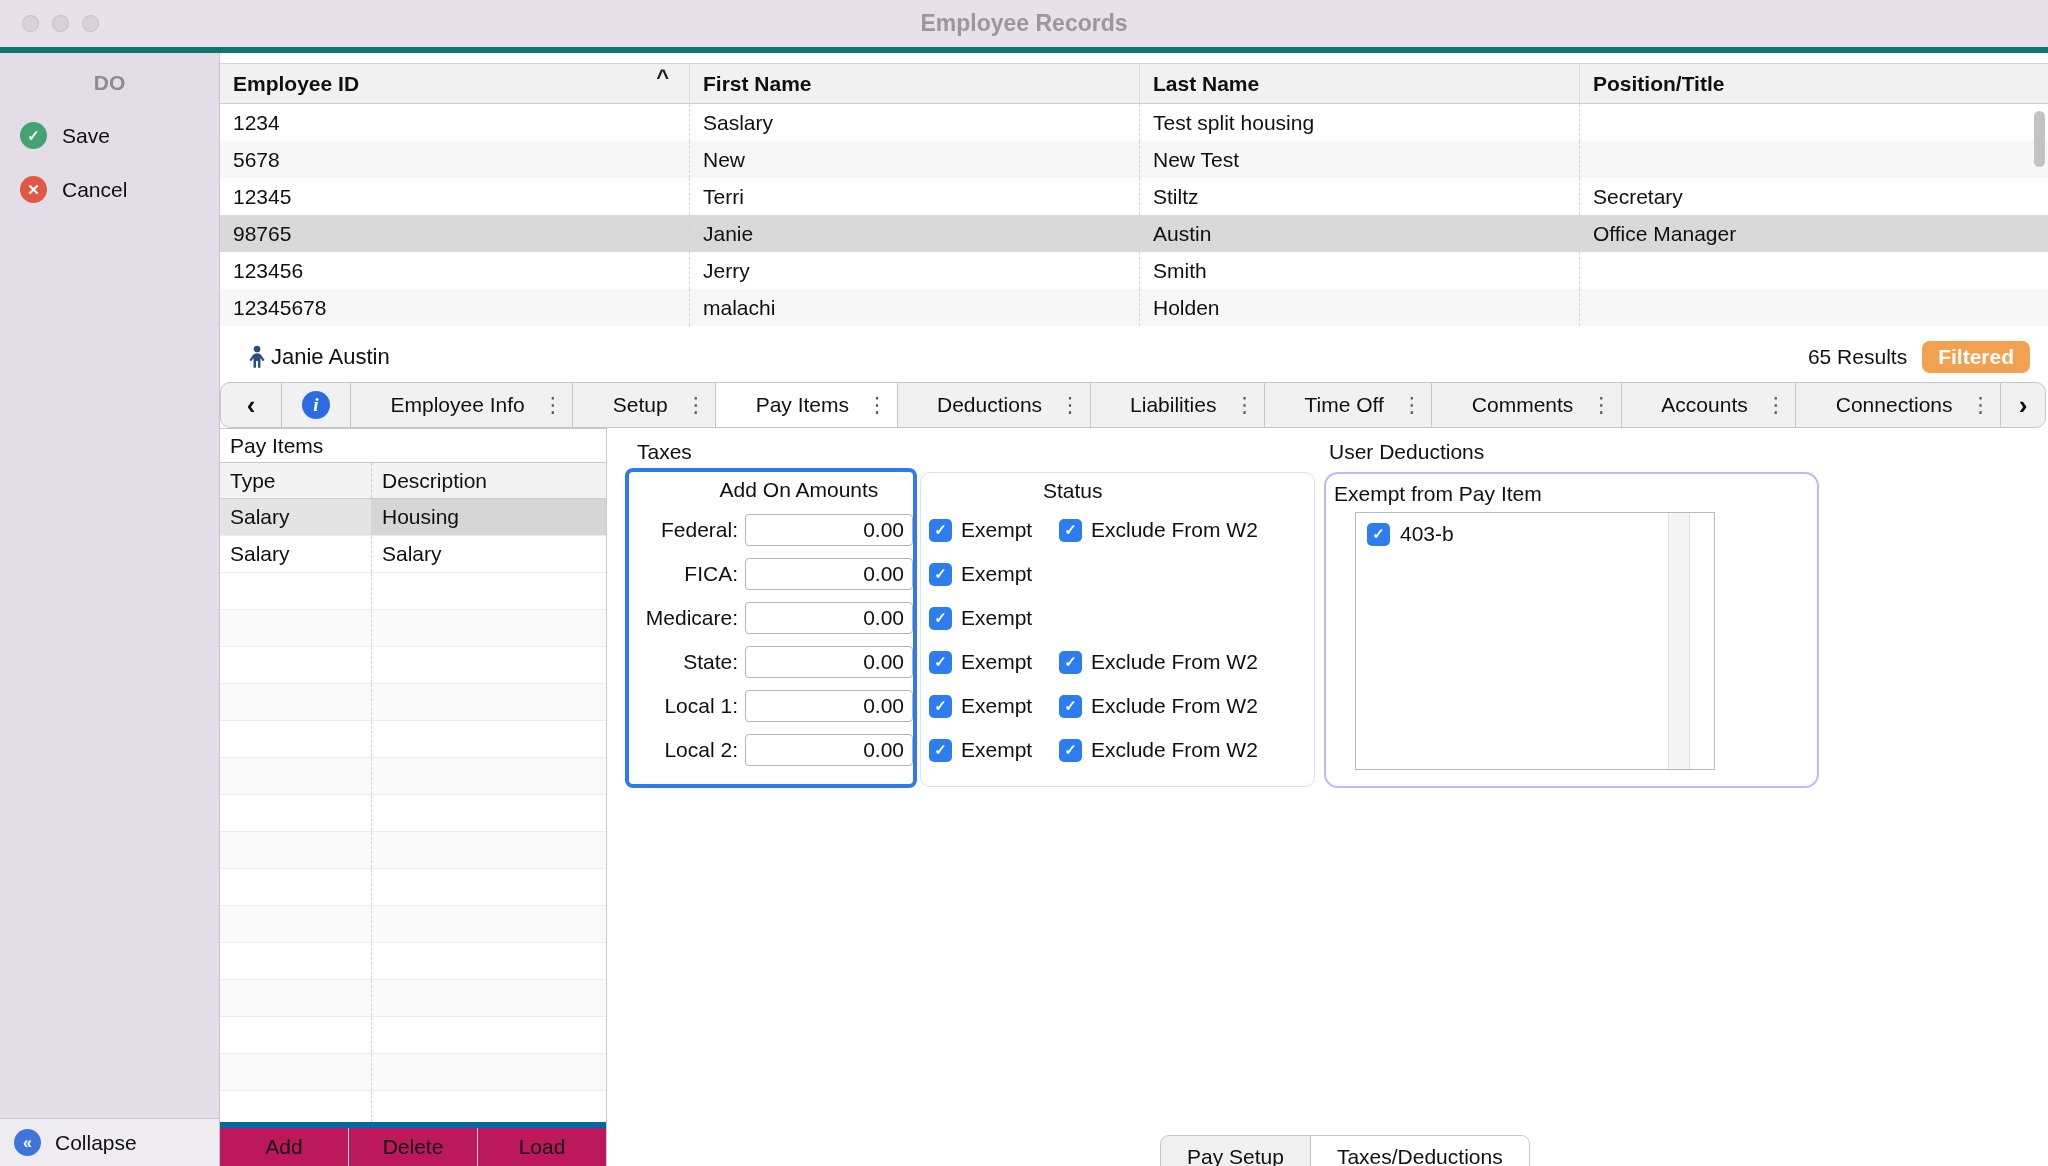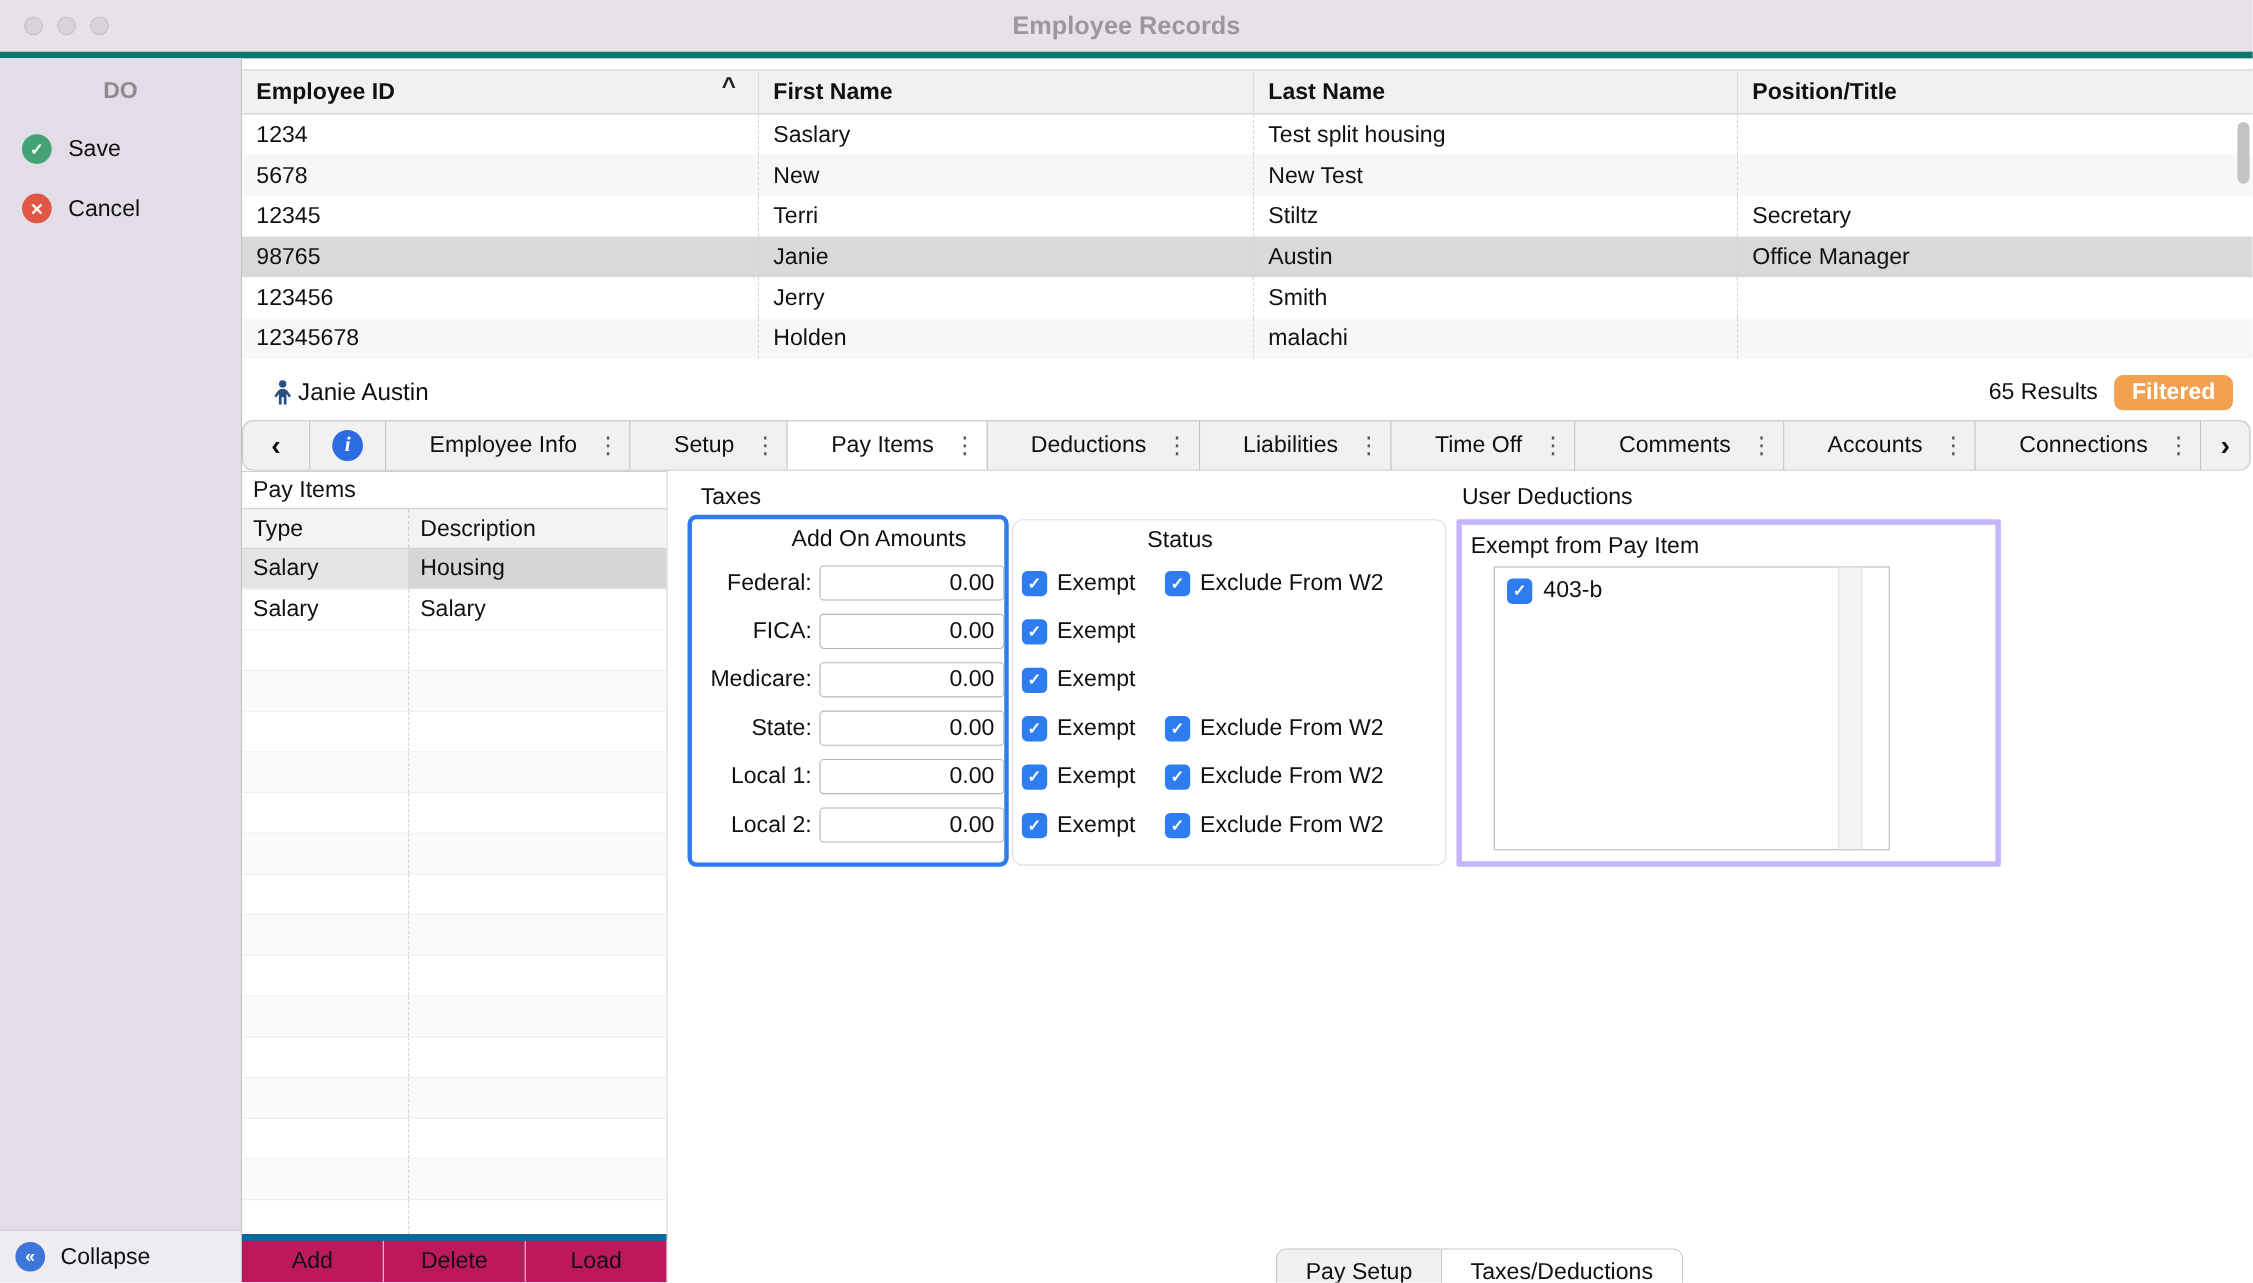--- a/index.html
+++ b/index.html
@@ -87,21 +87,21 @@
   .addon-label{width:116px;flex:none;text-align:right;padding-right:7px;white-space:nowrap}
   .addon-input{flex:1;min-width:0;height:32px;border:1px solid #b5b5b5;border-radius:4px;background:#fff;text-align:right;padding-right:8px;font-size:21px;font-family:inherit;color:#101010;outline:none}
 
   .status-box{position:absolute;left:313px;top:44px;width:395px;height:315px;border:1px solid #e0e0e0;border-radius:10px;background:#fff}
   .status-title{height:35px;display:flex;align-items:center;margin-left:122px}
   .status-row{display:flex;align-items:center;height:44px;padding-left:8px}
   .cbwrap{display:flex;align-items:center;gap:9px;white-space:nowrap}
   .col1{width:130px;flex:none}
   .cb{width:23px;height:23px;border-radius:5px;background:#2d7cf0;color:#fff;display:flex;align-items:center;justify-content:center;font-size:15px;font-weight:bold;flex:none}
 
-  .ud-box{position:absolute;left:717px;top:44px;width:495px;height:316px;border:5px solid #c4b5fd;border-radius:2px;background:#fff}
+  .ud-box{position:absolute;left:717px;top:44px;width:495px;height:316px;border:2px solid #c4b5fd;border-radius:14px;background:#fff}
   .ud-label{margin:8px 0 0 8px;white-space:nowrap}
   .ud-list{position:absolute;left:29px;top:38px;width:360px;height:258px;border:1px solid #b9b9b9;background:#fff}
   .ud-track{position:absolute;right:24px;top:0;bottom:0;width:22px;background:#f5f5f5;border-left:1px solid #e3e3e3;border-right:1px solid #e3e3e3}
   .ud-item{display:flex;align-items:center;gap:10px;padding:9px 0 0 11px;position:relative;z-index:1}
 
   .bottom-tabs{position:absolute;left:553px;top:707px;height:44px;display:flex;border:1px solid #c6c6c6;border-radius:9px;overflow:hidden;background:#f0f0f0}
   .btab{display:flex;align-items:center;justify-content:center;padding:0 26px;border-right:1px solid #c6c6c6;white-space:nowrap}
   .btab:last-child{border-right:none}
   .btab.active{background:#fff}
 </style>
@@ -173,22 +173,22 @@
             <div class="tcell">Office Manager</div>
           </div>
           <div class="trow">
             <div class="tcell">123456</div>
             <div class="tcell">Jerry</div>
             <div class="tcell">Smith</div>
             <div class="tcell"></div>
           </div>
           <div class="trow alt">
             <div class="tcell">12345678</div>
+            <div class="tcell">malachi</div>
             <div class="tcell">Holden</div>
-            <div class="tcell">malachi</div>
             <div class="tcell"></div>
           </div>
         </div>
       <div class="vscroll-thumb"></div>
     </div>
 
     <div class="name-bar">
       <svg class="person-icon" viewBox="0 0 24 24" fill="currentColor">
         <circle cx="12" cy="4.6" r="3.1"></circle>
         <path d="M12 8.6c-1.9 0-3.3.8-4.1 2L5 14.8l1.7 1.2 2.1-3.1V22h2.3v-6.2h1.8V22h2.3v-9.1l2.1 3.1 1.7-1.2-2.9-4.2c-.8-1.2-2.2-2-4.1-2z"></path>

